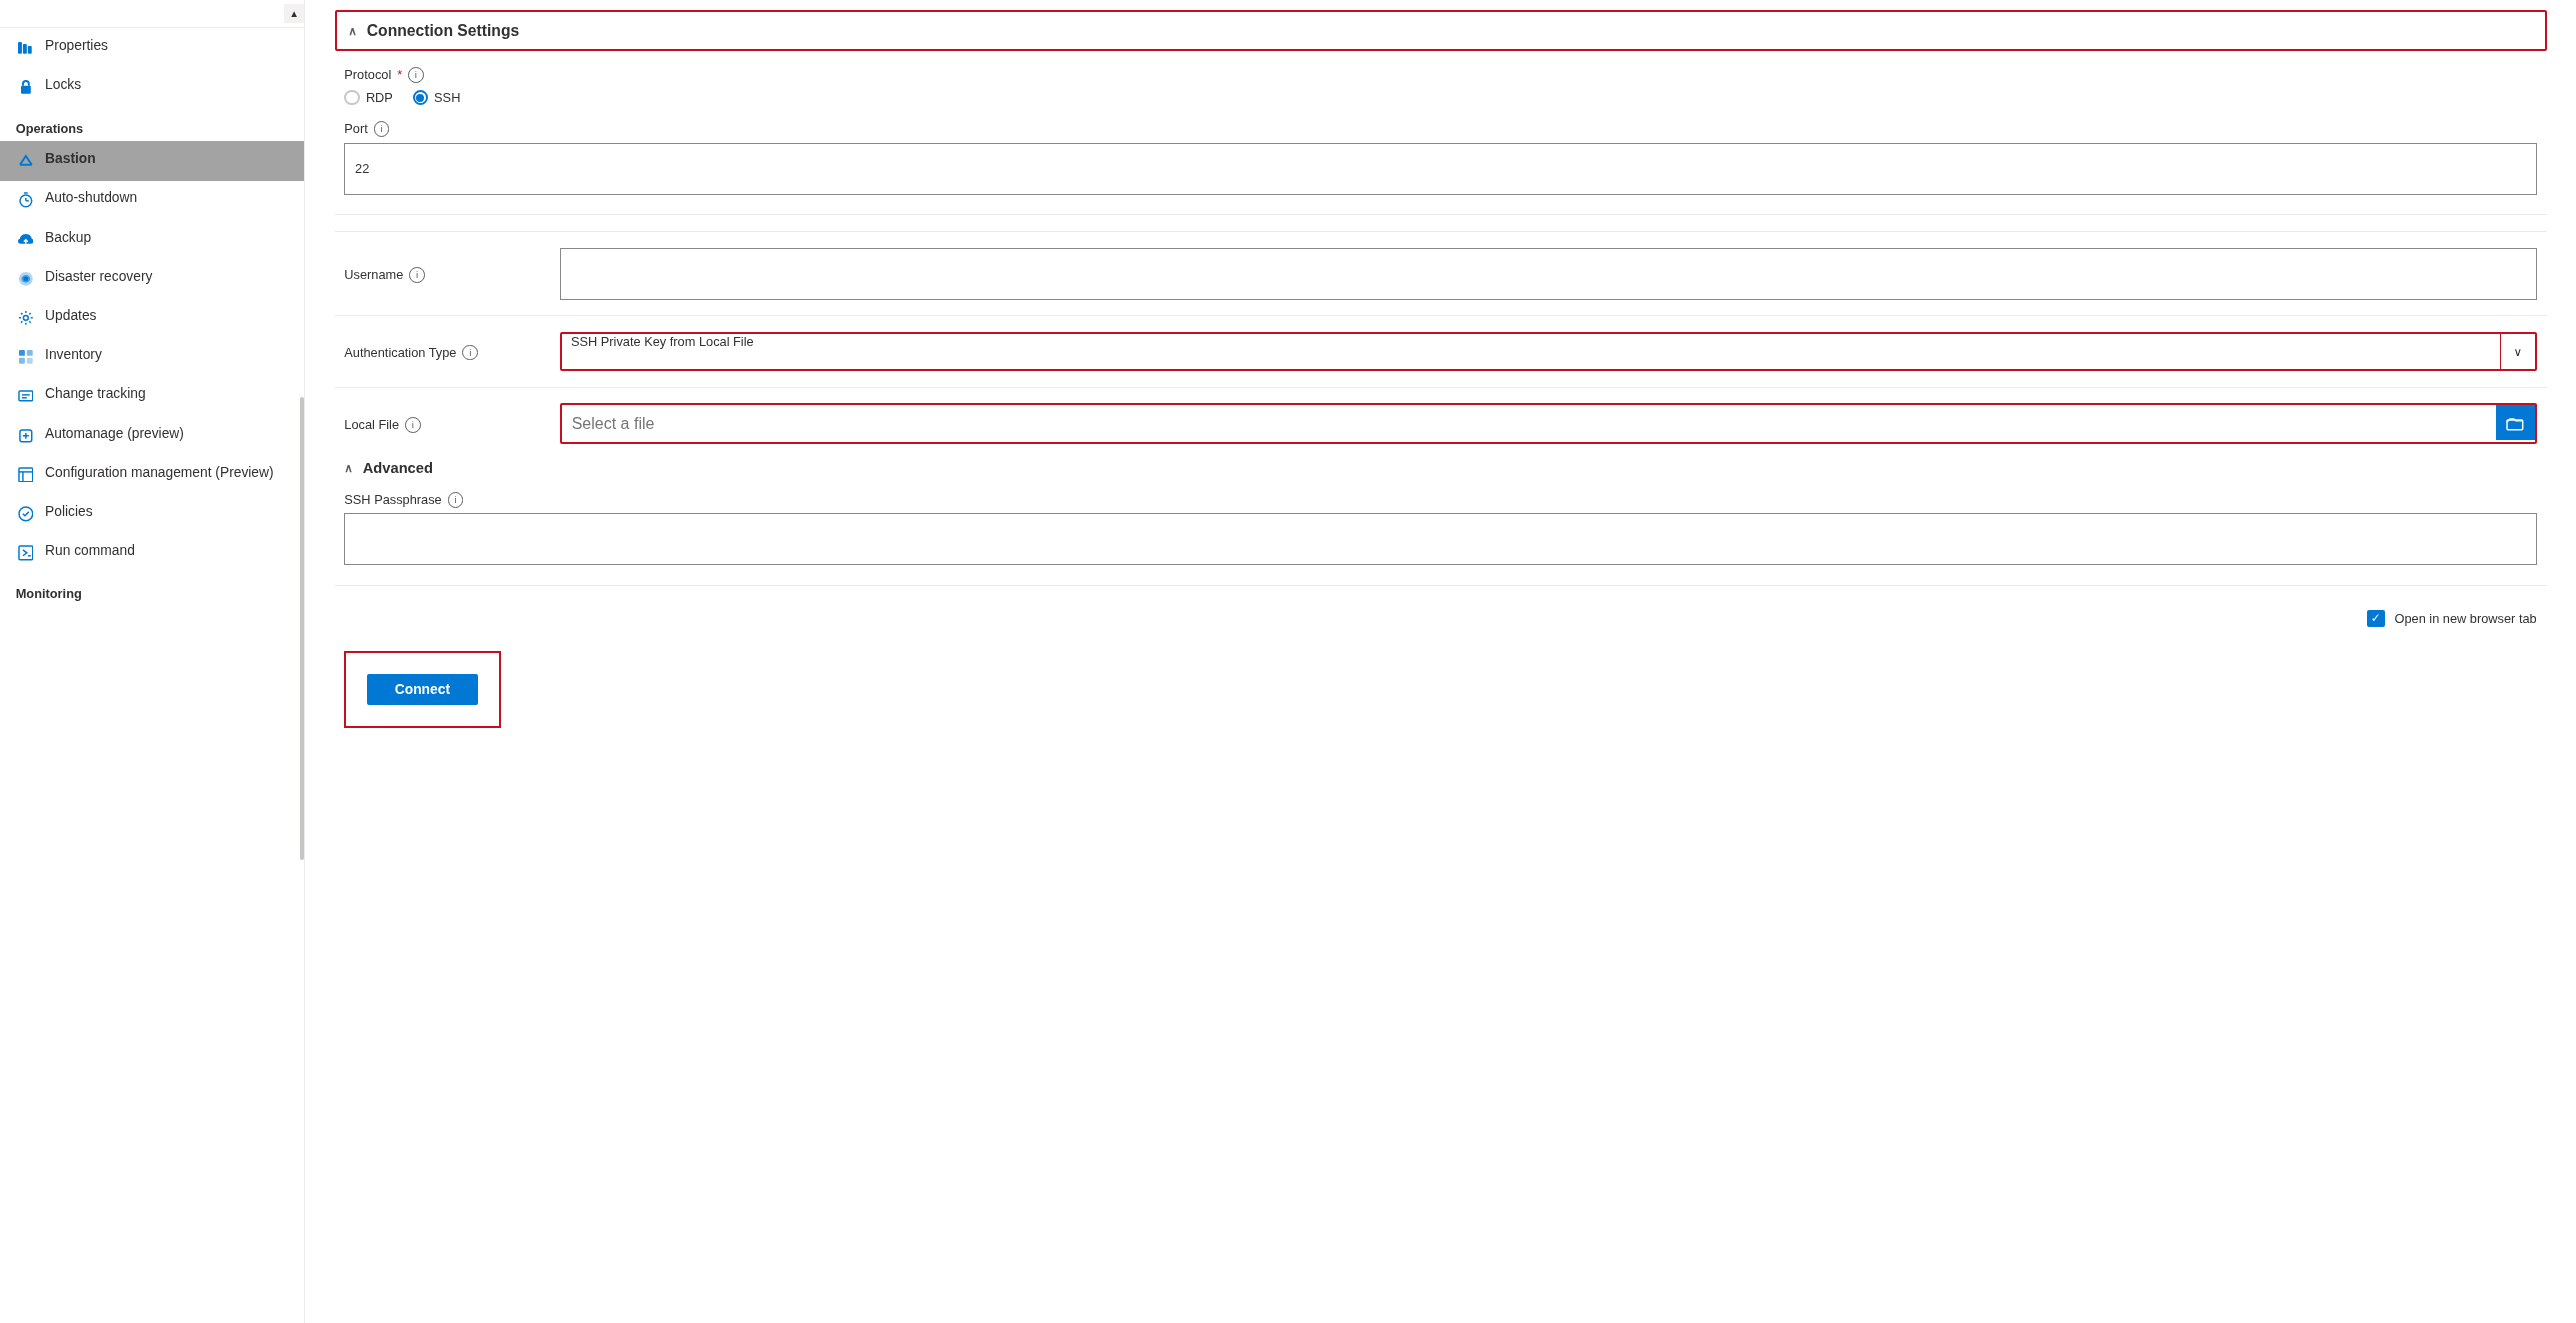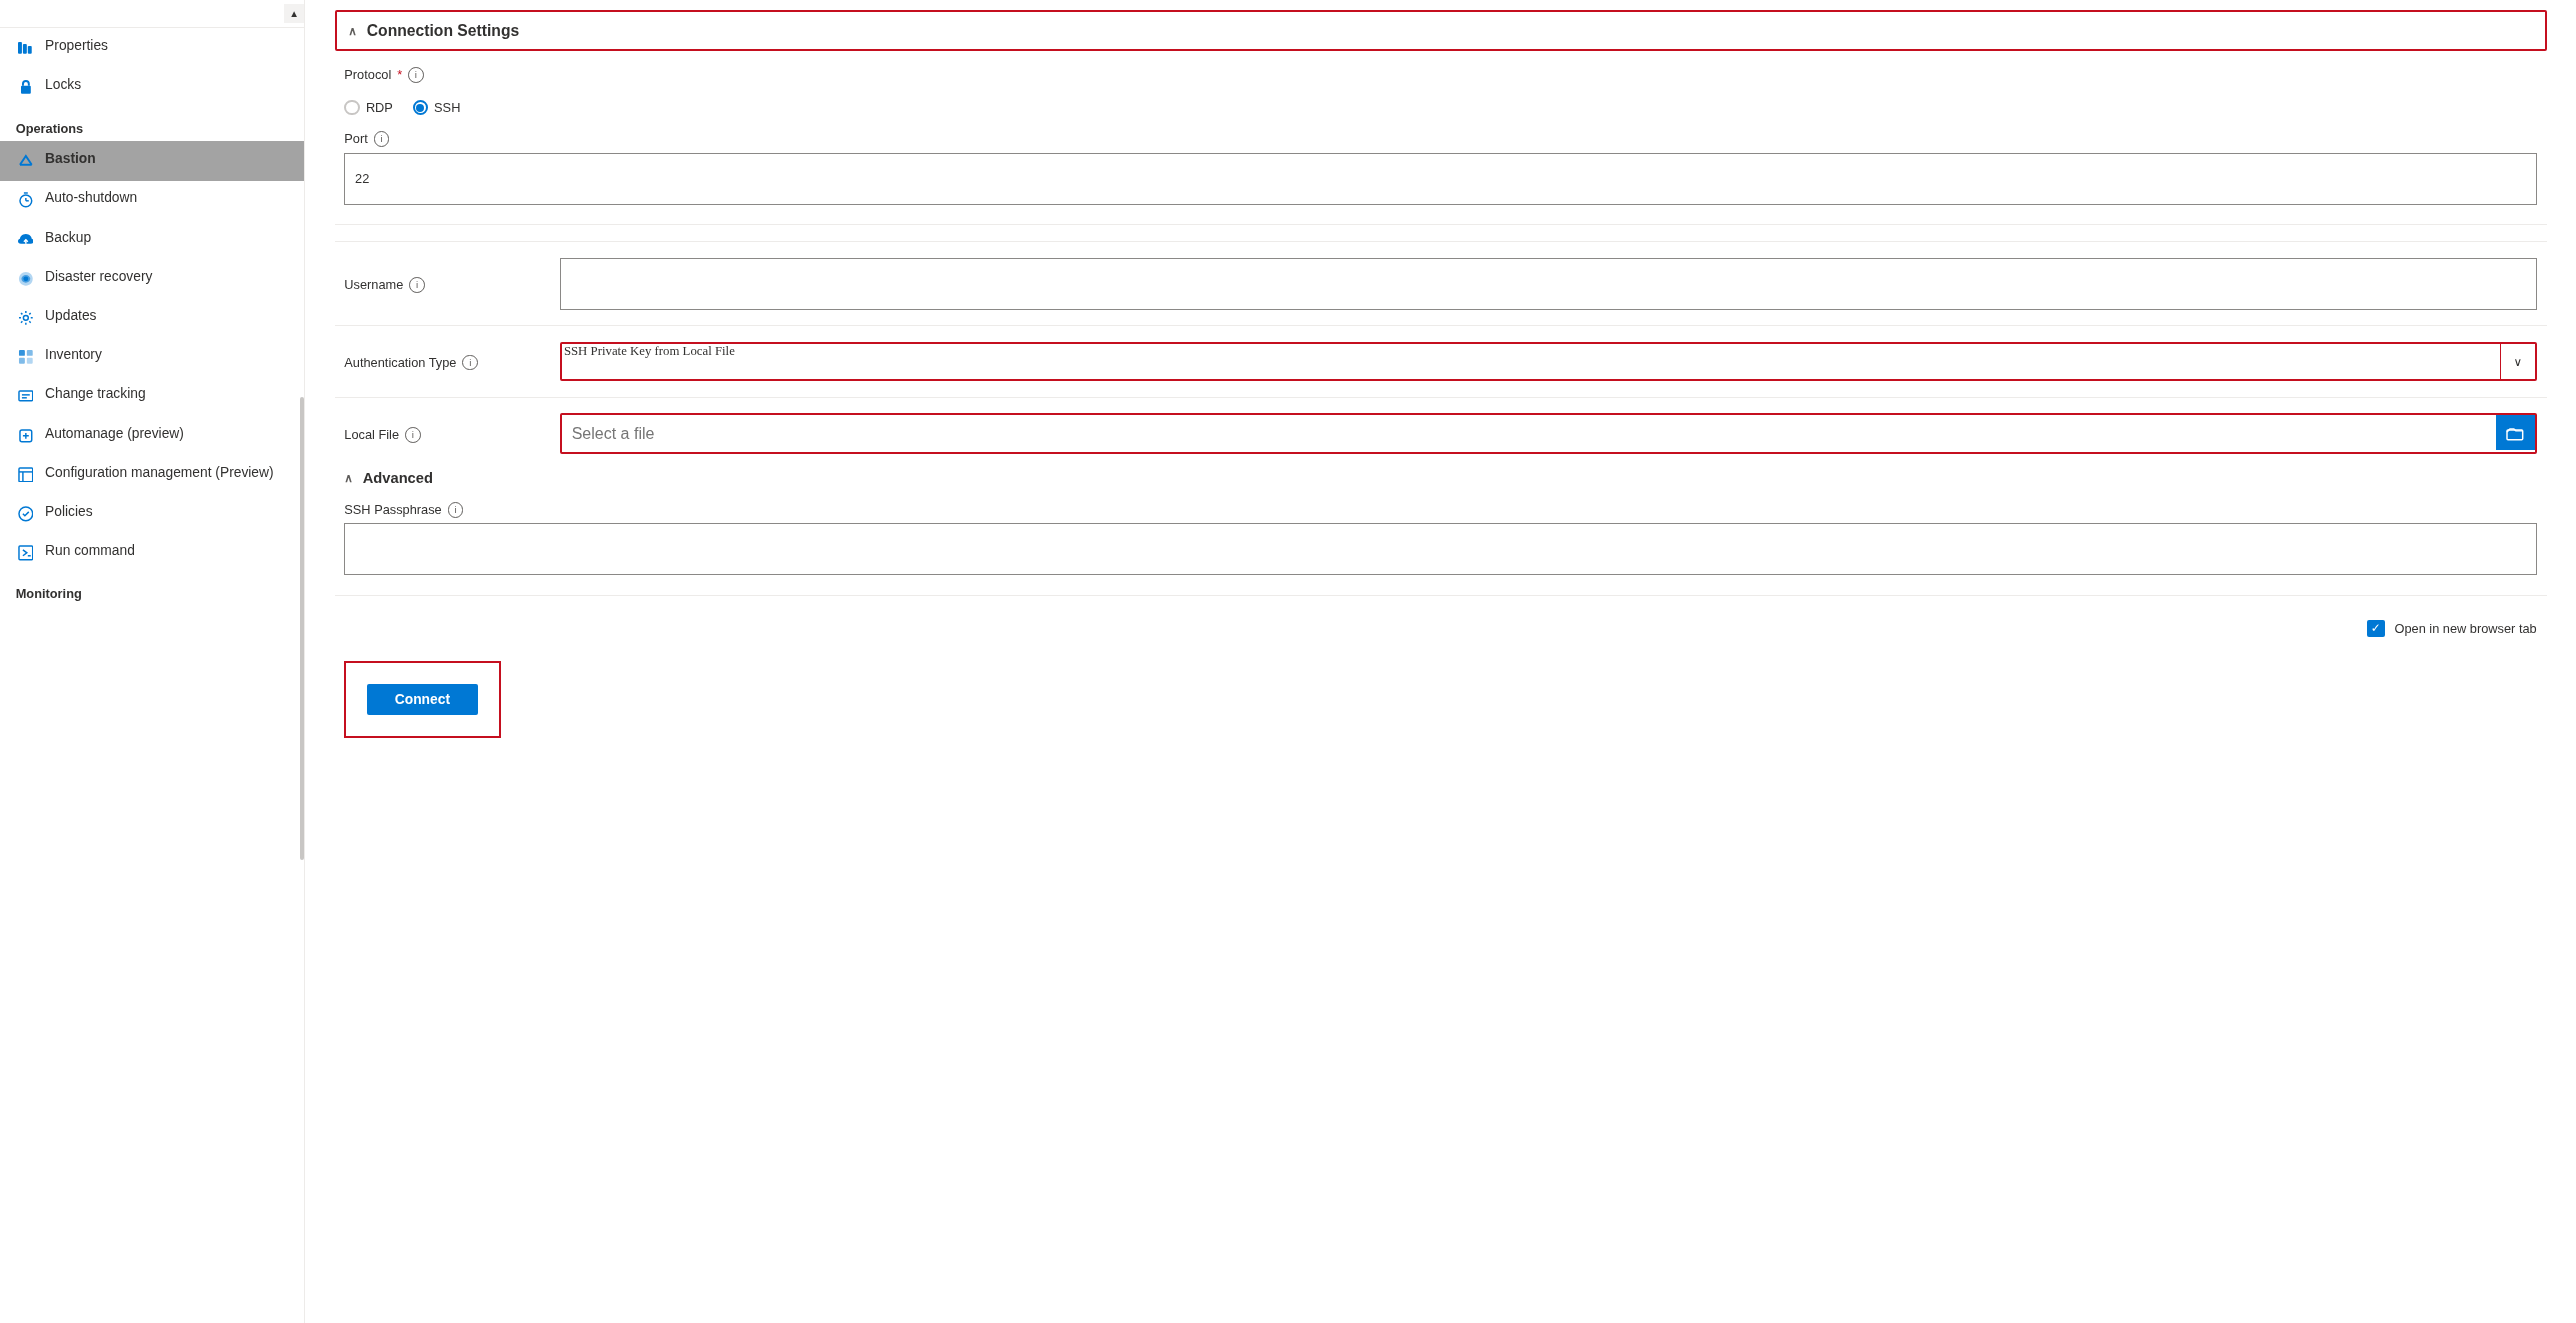--- a/index.html
+++ b/index.html
@@ -116,21 +116,21 @@
       color: #605e5c;
       cursor: pointer;
       flex-shrink: 0;
     }
 
     
     .radio-group {
       display: flex;
       align-items: center;
       gap: 19.6px;
-      margin-top: 17px;
+      margin-top: 7px;
     }
 
     .radio-option {
       display: flex;
       align-items: center;
       gap: 5.9px;
       cursor: pointer;
     }
 
     .radio-circle {
@@ -197,27 +197,26 @@
       display: flex;
       border: 2px solid #c50f1f;
       border-radius: 2px;
       overflow: hidden;
     }
 
     .dropdown-input {
       flex: 1;
       height: 35px;
       border: none;
-      padding: 0 2px;
+      padding: 0 9px;
       font-size: 12.8px;
       color: #323130;
       background: #fff;
       outline: none;
       cursor: pointer;
-      font-family: Liberation Serif, serif;
     }
 
     .dropdown-btn {
       width: 35px;
       height: 35px;
       background: #fff;
       border: none;
       border-left: 1px solid #8a8886;
       display: flex;
       align-items: center;

